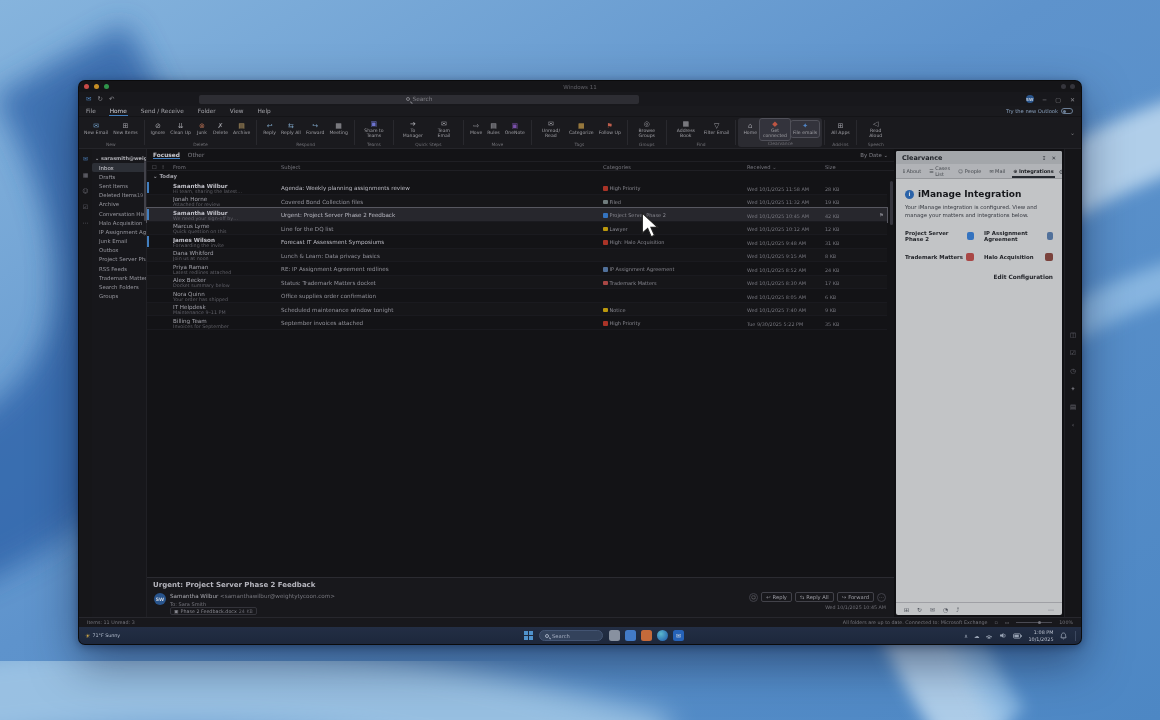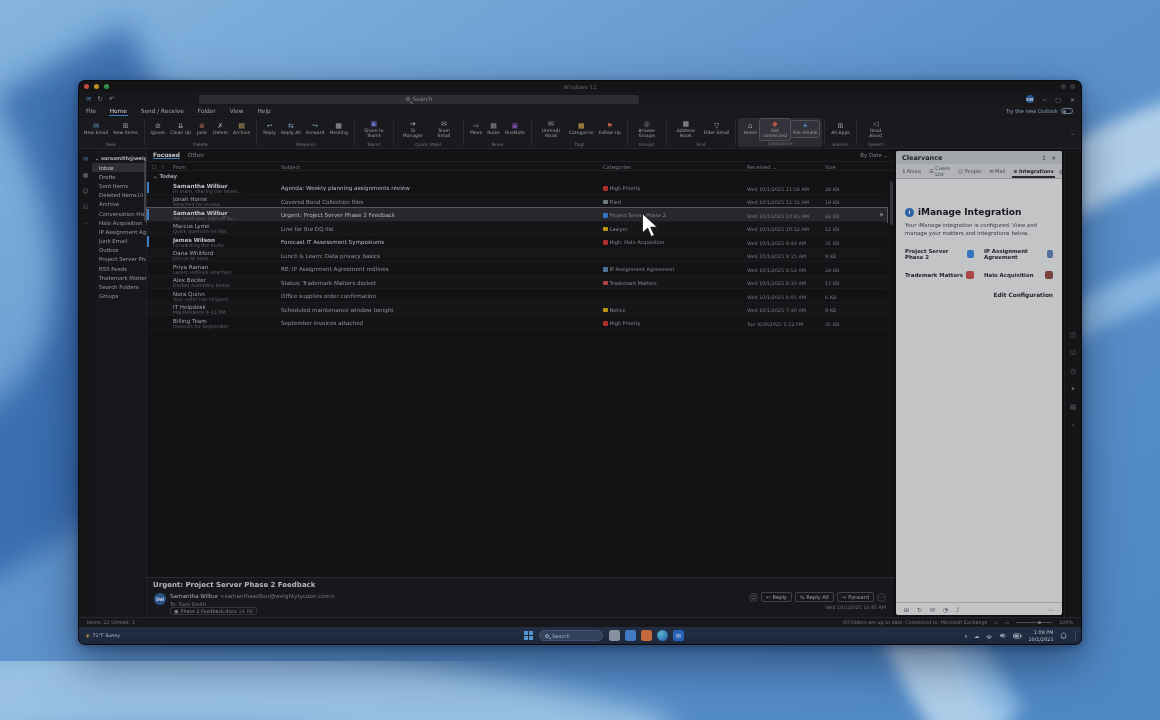--- a/index.html
+++ b/index.html
@@ -97,21 +97,21 @@
   .panelwrap{position:absolute;left:815px;top:68px;right:17px;bottom:27px;background:#121214}
   .panel{position:absolute;left:2px;top:2px;right:2px;bottom:2px;background:#dcdee0;border-radius:2px;overflow:hidden}
   .phead{height:13px;background:#b9bcc0;display:flex;align-items:center;padding:0 6px;font-size:6.5px;font-weight:700;color:#24282c}
   .phead .hicons{margin-left:auto;display:flex;gap:5px;font-size:5.5px;color:#3c4045;font-weight:400}
   .ptabs{height:15px;background:#c9cbce;border-bottom:1px solid #a9abaf;display:flex;align-items:center;padding:0 4px;gap:2px}
   .ptab{font-size:5px;color:#4a4f55;display:flex;align-items:center;gap:1.5px;padding:0 3px;height:100%;position:relative}
   .ptab.on{color:#1c1f23;font-weight:700}
   .ptab.on::after{content:"";position:absolute;left:2px;right:2px;bottom:0;height:1.6px;background:#2c3publ036;background:#2c3036}
   .ptab .tic{font-size:5px}
   .pgear{margin-left:auto;font-size:6px;color:#4a4f55}
-  .pbody{padding:28px 9px 0}
+  .pbody{padding:10px 9px 0}
   .ptitlerow{display:flex;align-items:center;gap:4px}
   .pdot{width:9px;height:9px;border-radius:50%;background:#2f6fbe;color:#fff;font-size:5.5px;display:flex;align-items:center;justify-content:center;font-weight:700}
   .ptitle{font-size:9px;font-weight:700;color:#17191c}
   .pdesc{margin-top:5px;font-size:5.4px;line-height:1.45;color:#3f4349}
   .matters{margin-top:10px;display:grid;grid-template-columns:1fr 1fr;column-gap:10px;row-gap:11px}
   .matter{display:flex;align-items:center}
   .matter .mn{font-size:5.4px;font-weight:700;color:#25282c}
   .matter .mi{margin-left:auto;width:8px;height:8px;border-radius:2px}
   .plink{margin-top:13px;text-align:right;font-size:5.8px;font-weight:700;color:#25282c}
   .pfoot{position:absolute;left:0;right:0;bottom:0;height:13px;border-top:1px solid #b4b6ba;display:flex;align-items:center;gap:8px;padding:0 8px;color:#565b62;font-size:6px}

